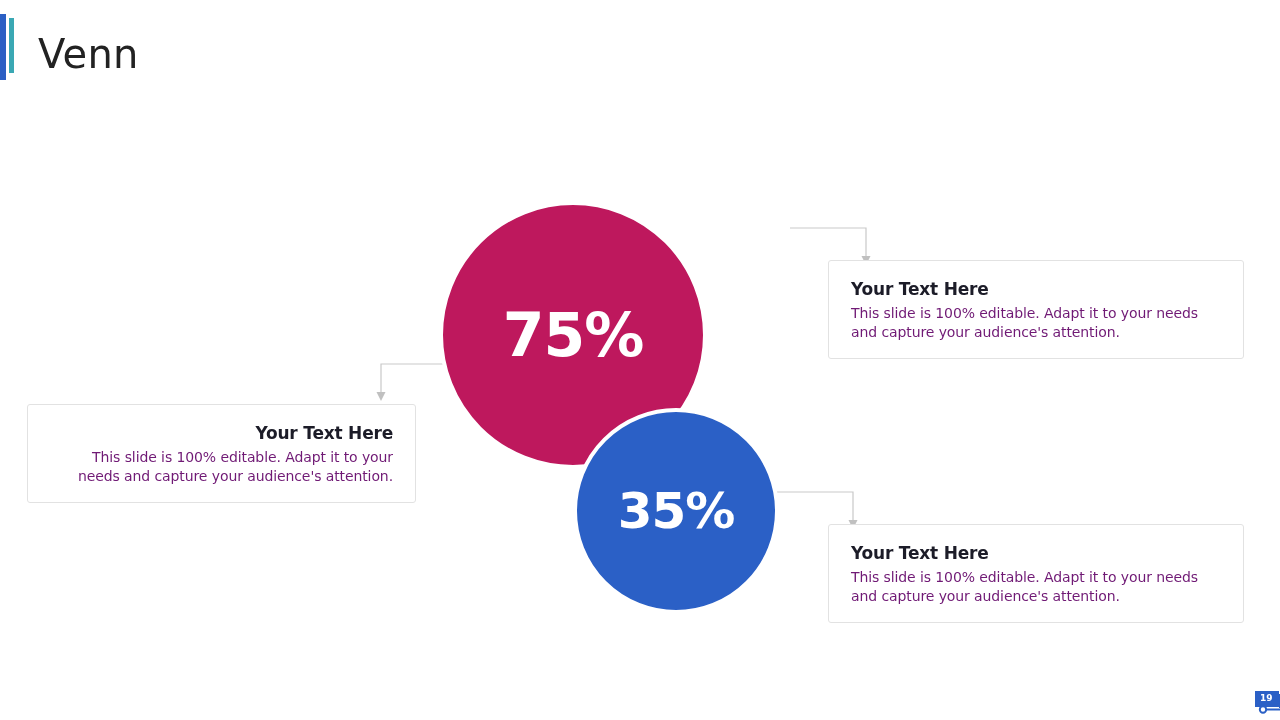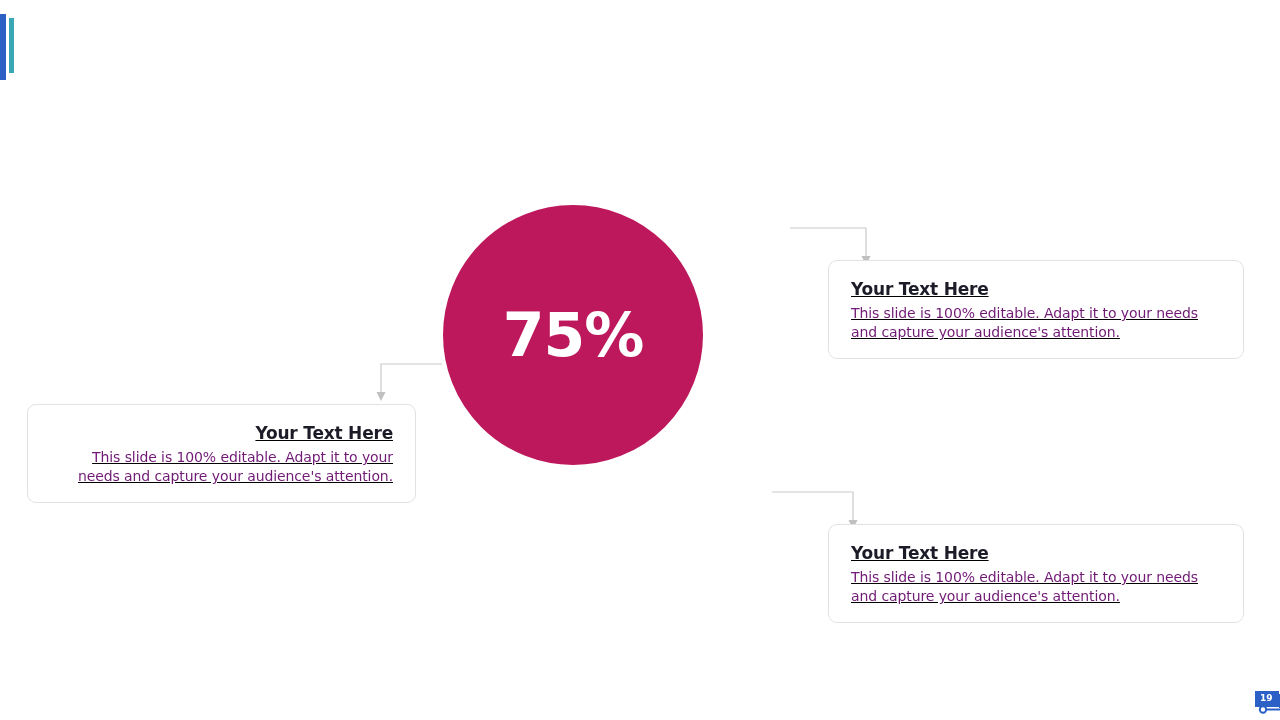--- a/index.html
+++ b/index.html
@@ -95,24 +95,23 @@
     stroke-width: 1.2;
     fill: none;
   }
   .conn polygon { fill: #c0c0c0; }
 
   
   .textbox {
     position: absolute;
     background: #ffffff;
     border: 1px solid #e2e2e2;
-    border-radius: 9px;
+    border-radius: 3px;
     padding: 18px 22px 16px 22px;
     z-index: 4;
-    text-decoration: underline;
   }
   .tb-title {
     font-size: 17px;
     font-weight: 700;
     color: #1c1c28;
     margin-bottom: 5px;
     font-family: "DejaVu Sans", sans-serif;
     letter-spacing: -0.2px;
   }
   .tb-body {
@@ -154,20 +153,21 @@
     letter-spacing: 0px;
   }
 </style>
 </head>
 <body>
 
 <div class="slide">
 
   <div class="title-accent-blue"></div>
   <div class="title-accent-teal"></div>
+  <div class="page-title">Venn</div>
 
   <svg class="conn" style="left:790px; top:222px;" width="90" height="50" viewBox="0 0 90 50">
     <polyline points="0,6 76,6 76,36"></polyline>
     <polygon points="71.5,34 80.5,34 76,43"></polygon>
   </svg>
 
   <svg class="conn" style="left:372px; top:358px;" width="90" height="50" viewBox="0 0 90 50">
     <polyline points="88,6 9,6 9,36"></polyline>
     <polygon points="4.5,34 13.5,34 9,43"></polygon>
   </svg>
@@ -175,20 +175,23 @@
   <svg class="conn" style="left:772px; top:486px;" width="95" height="50" viewBox="0 0 95 50">
     <polyline points="0,6 81,6 81,36"></polyline>
     <polygon points="76.5,34 85.5,34 81,43"></polygon>
   </svg>
 
 
   <div class="circle circle-75" style="background:#be185d;">
     <span>75%</span>
   </div>
 
+  <div class="circle circle-35" style="background:#2b60c6;">
+    <span>35%</span>
+  </div>
 
   <div class="textbox tb-right box1">
     <div class="tb-title">Your Text Here</div>
     <div class="tb-body">This slide is 100% editable. Adapt it to your needs and capture your audience's attention.</div>
   </div>
 
   <div class="textbox tb-left">
     <div class="tb-title">Your Text Here</div>
     <div class="tb-body">This slide is 100% editable. Adapt it to your needs and capture your audience's attention.</div>
   </div>

